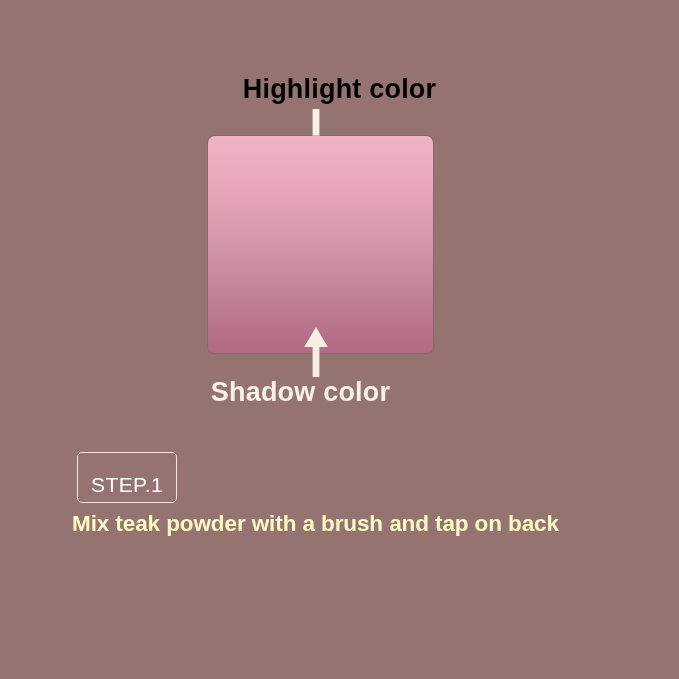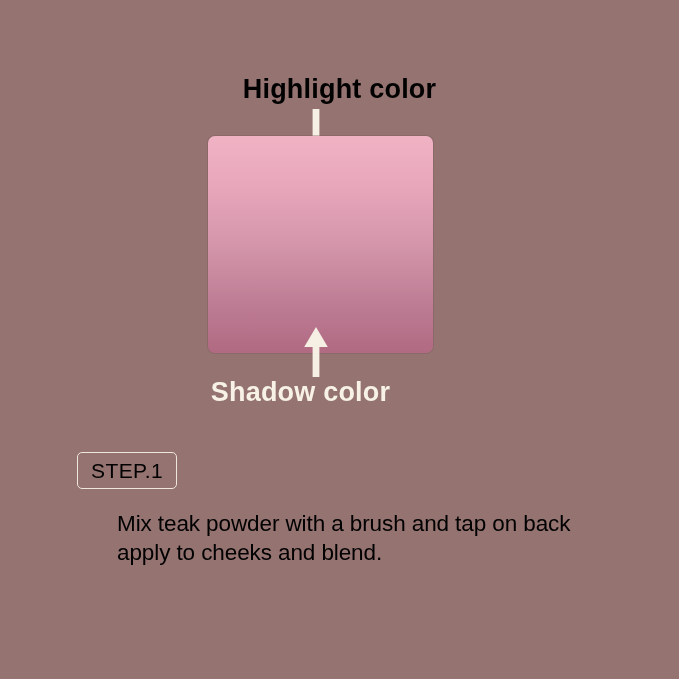--- a/index.html
+++ b/index.html
@@ -100,40 +100,39 @@
     width: 679px;
   }
 
   .step-badge {
     position: absolute;
     left: 77px;
     top: 0;
     box-sizing: border-box;
     border: 1.6px solid #efe7d9;
     border-radius: 5px;
-    padding: 6px 13px 5px 13px;
-    color: #000000;
+    padding: 20px 13px 5px 13px;
+    color: #ffffff;
     font-size: 21px;
     font-weight: normal;
     letter-spacing: 0.4px;
     line-height: 24px;
     white-space: nowrap;
   }
 
   .instructions {
     position: absolute;
     left: 72px;
     top: 57px;
     width: 548px;
-    color: #000000;
+    color: #fef9c3;
     font-size: 22.5px;
-    font-weight: normal;
+    font-weight: bold;
     line-height: 29px;
     letter-spacing: -0.1px;
-    margin-left: 45px;
   }
   .instructions .ln {
     display: block;
     white-space: nowrap;
   }
 </style>
 </head>
 <body>
 
 <div class="canvas">
@@ -158,17 +157,16 @@
 
     <div class="label-shadow">Shadow color</div>
   </div>
 
   <div class="step-block">
 
     <div class="step-badge">STEP.1</div>
 
     <div class="instructions">
       <span class="ln">Mix teak powder with a brush and tap on back</span>
-      <span class="ln">apply to cheeks and blend.</span>
     </div>
   </div>
 
 </div>
 
 </body></html>

